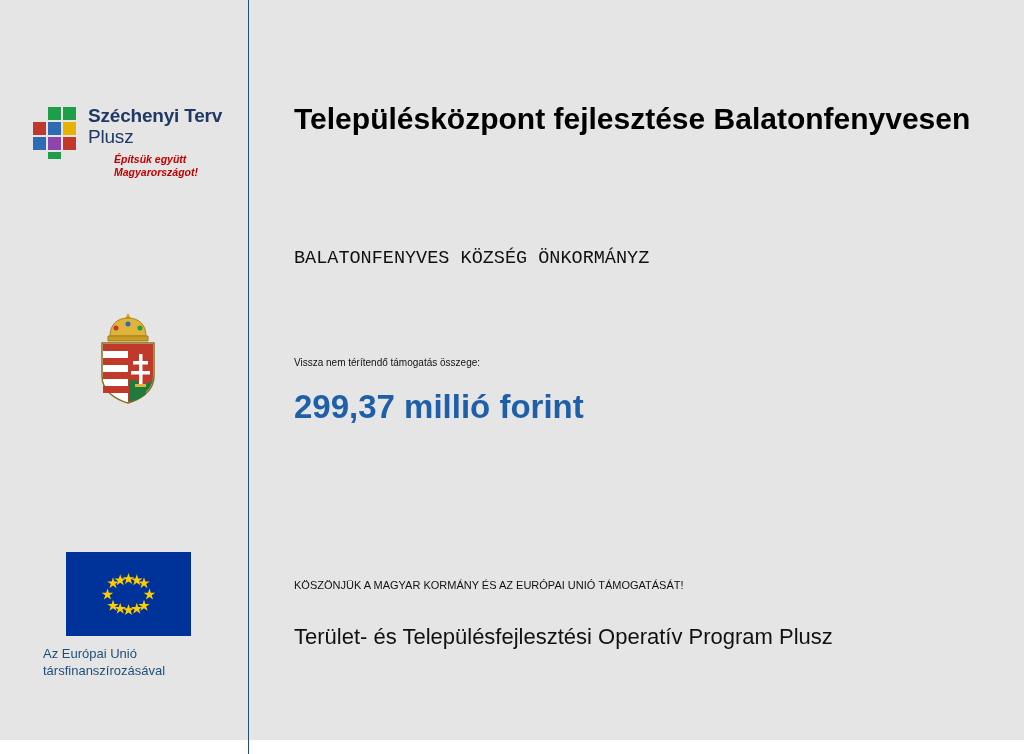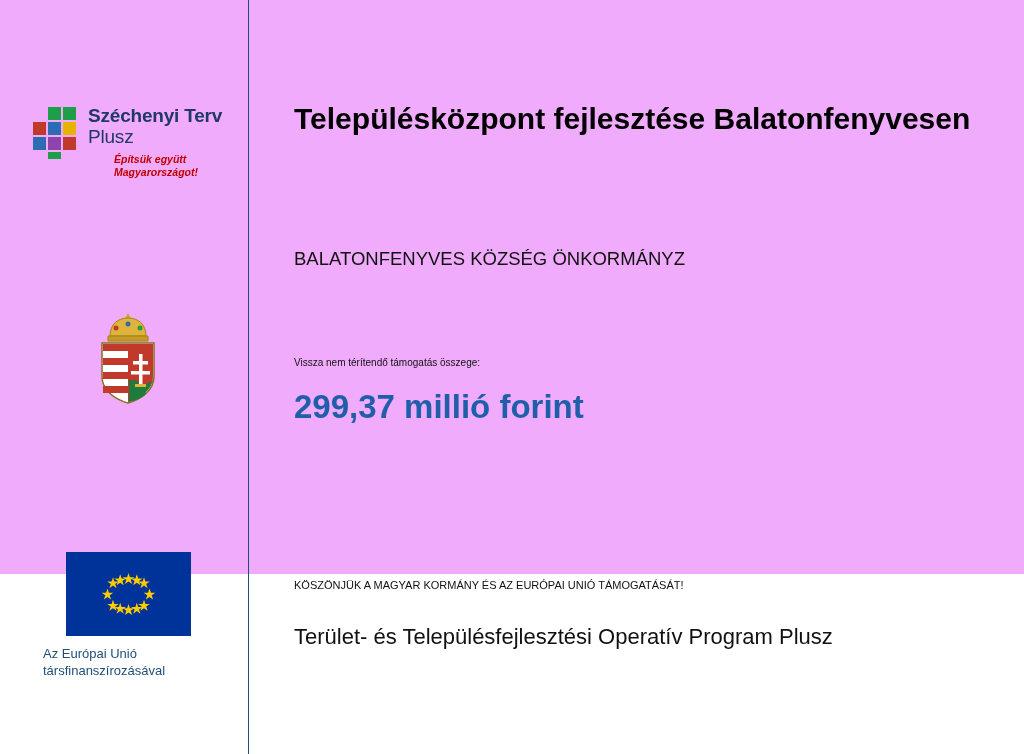--- a/index.html
+++ b/index.html
@@ -10,22 +10,22 @@
   body {
     width: 1024px;
     height: 754px;
     font-family: "Liberation Sans", sans-serif;
     color: #1a1a1a;
     overflow: hidden;
   }
   .slide {
     position: relative;
     width: 1024px;
-    height: 574px;
-    background: #f0abfc;
+    height: 740px;
+    background: #e5e5e5;
   }
   
   .divider {
     position: absolute;
     left: 248px;
     top: 0;
     width: 1px;
     height: 754px;
     background: #1f4e79;
   }
@@ -145,20 +145,21 @@
     line-height: 37px;
   }
   .org-name {
     position: absolute;
     left: 45px;
     top: 247px;
     width: 700px;
     font-size: 18.5px;
     color: #111111;
     line-height: 24px;
+    font-family: Liberation Mono, monospace;
   }
   .grant-label {
     position: absolute;
     left: 45px;
     top: 357px;
     width: 700px;
     font-size: 10px;
     color: #111111;
   }
   .grant-amount {

